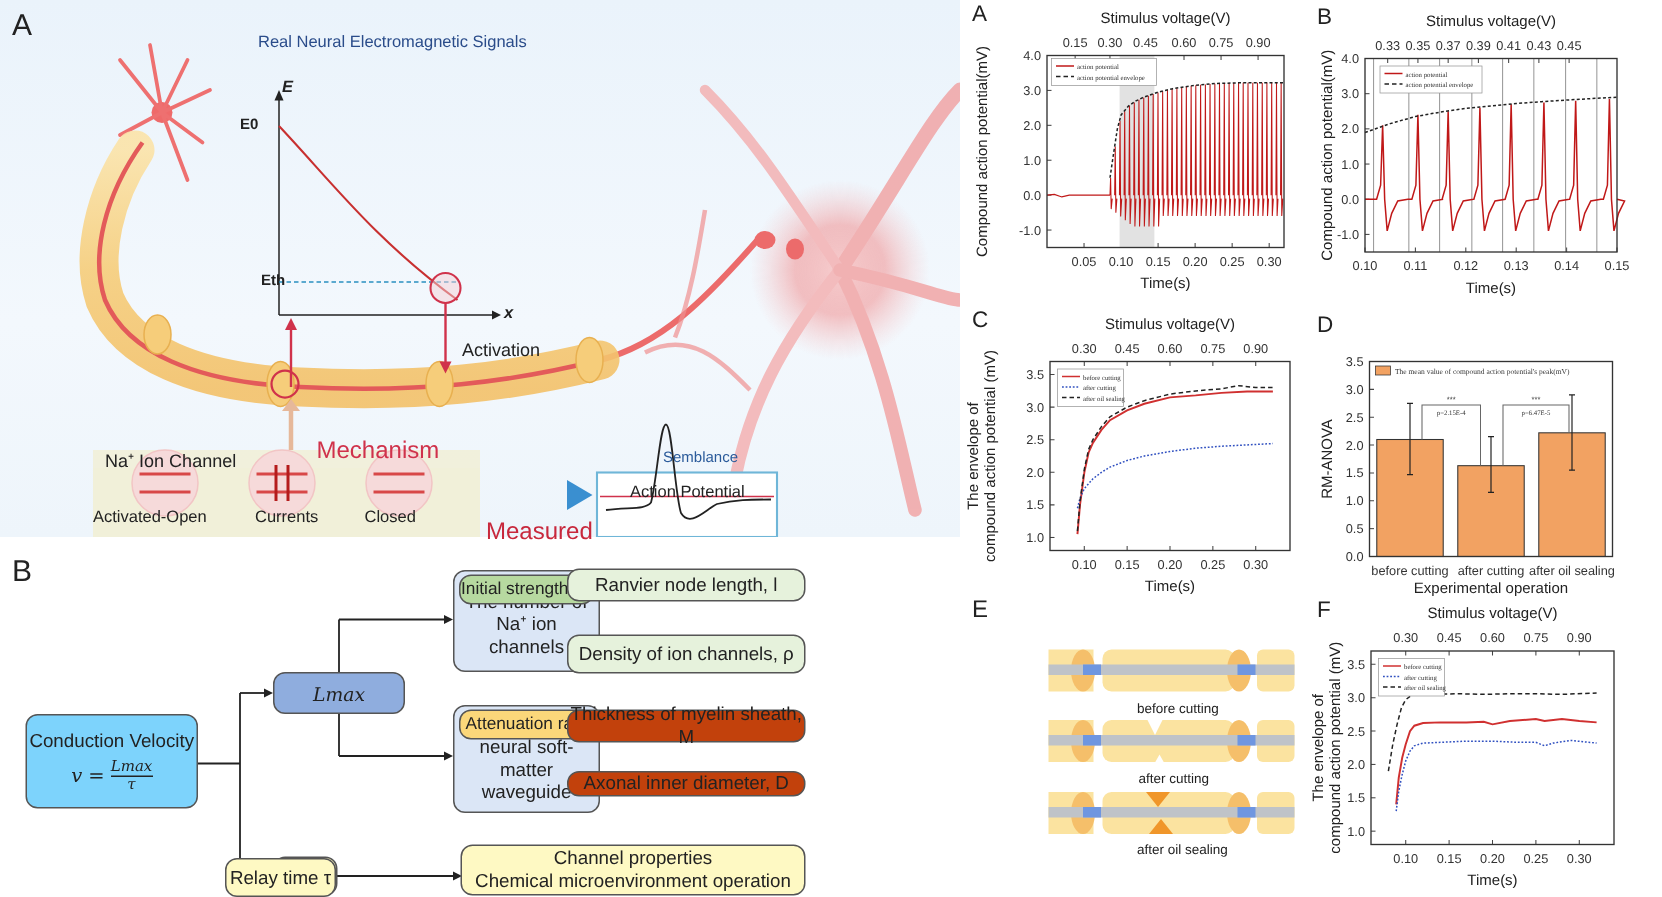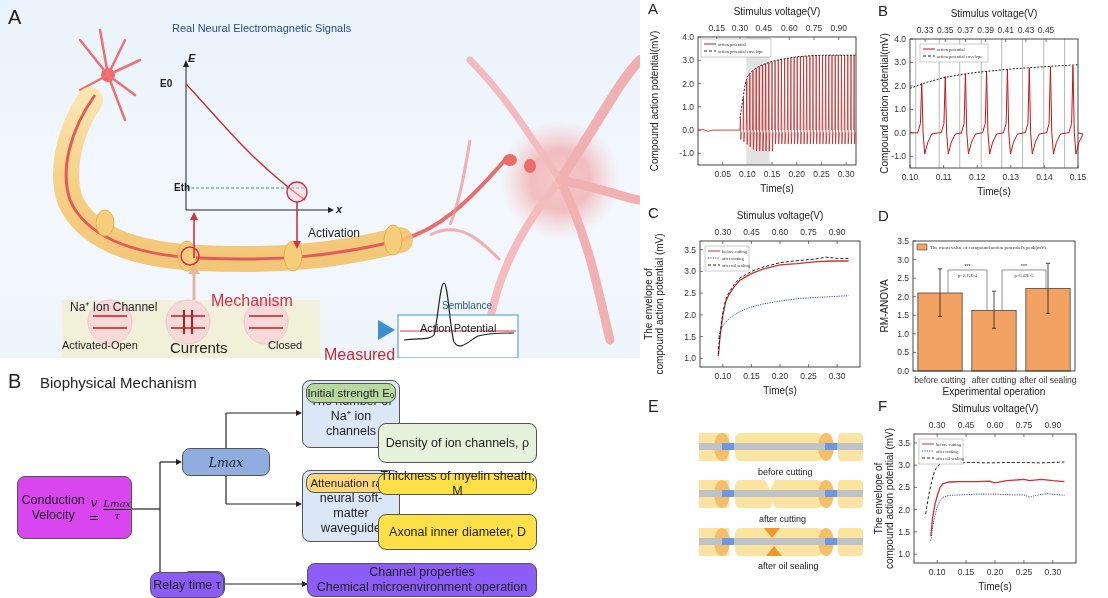--- a/index.html
+++ b/index.html
@@ -3,24 +3,24 @@
 <meta charset="utf-8">
 <style>
 *{box-sizing:border-box;margin:0;padding:0}
 body{width:1108px;height:598px;background:#fff;font-family:"Liberation Sans",sans-serif;position:relative;overflow:hidden;color:#222}
 .abs{position:absolute}
 #panelA{left:0;top:0;width:640px;height:358px;background:linear-gradient(180deg,#eaf3fb 0%,#f3f8fd 60%,#eef5fb 100%)}
 .lbl{font-size:20px;color:#222}
 .t{position:absolute;white-space:nowrap}
 .box{position:absolute;border:1.2px solid #555;border-radius:8px;display:flex;align-items:center;justify-content:center;text-align:center;font-size:12.5px;line-height:15px}
 .green{background:#e6f2dc}
-.yellow{background:#fde047}
+.yellow{background:#c2410c}
 .blue{background:#dbe6f6}
 .dblue{background:#8fadde}
-.gray{background:#8b5cf6}
+.gray{background:#fef9c3}
 .ax{font-size:8.5px;fill:#333;font-family:"Liberation Sans",sans-serif}
 .axt{font-size:10px;fill:#222;font-family:"Liberation Sans",sans-serif}
 </style>
 </head>
 <body>
 
 <div id="panelA" class="abs">
   <svg width="640" height="358" style="position:absolute;left:0;top:0">
     <defs>
       <radialGradient id="somaG" cx="50%" cy="50%" r="50%">
@@ -115,22 +115,22 @@
   <div class="t" style="left:160px;top:78px;font-size:10px;font-weight:bold;">E0</div>
   <div class="t" style="left:174px;top:182px;font-size:10px;font-weight:bold;">Eth</div>
   <div class="t" style="left:336px;top:203px;font-size:11px;font-weight:bold;font-style:italic">x</div>
   <div class="t" style="left:308px;top:226px;font-size:12px">Activation</div>
   <div class="t" style="left:70px;top:305px;font-size:12px;top:298px"><span>Na⁺ Ion Channel</span></div>
   <div class="t" style="left:211px;top:292px;font-size:16px;color:#d0324b">Mechanism</div>
   <div class="t" style="left:442px;top:300px;font-size:10px;color:#2a5a9a">Semblance</div>
   <div class="t" style="left:420px;top:322px;font-size:11px">Action Potential</div>
   <div class="t" style="left:324px;top:352px;font-size:16px;color:#c8283c;top:346px">Measured</div>
   <div class="t" style="left:62px;top:340px;font-size:11px;top:339px">Activated-Open</div>
-  <div class="t" style="left:170px;top:339px;font-size:15px">Currents</div>
-  <div class="t" style="left:268px;top:339px;font-size:11px">Closed</div>
+  <div class="t" style="left:170px;top:339px;font-size:11px">Currents</div>
+  <div class="t" style="left:243px;top:339px;font-size:11px">Closed</div>
 </div>
 
 <div class="abs" style="left:0;top:358px;width:640px;height:240px">
   <svg width="640" height="240" style="position:absolute;left:0;top:0">
     <g stroke="#222" stroke-width="1.2" fill="none">
       <line x1="132" y1="151" x2="160" y2="151"></line>
       <line x1="160" y1="104" x2="160" y2="226"></line>
       <line x1="160" y1="104" x2="180" y2="104"></line>
       <line x1="160" y1="226" x2="180" y2="226"></line>
       <line x1="226" y1="118" x2="226" y2="55"></line>
@@ -153,23 +153,22 @@
       <polygon points="296,52 302,55 296,58"></polygon>
       <polygon points="296,143 302,146 296,149"></polygon>
       <polygon points="373,29 379,32 373,35"></polygon>
       <polygon points="373,73 379,76 373,79"></polygon>
       <polygon points="373,123 379,126 373,129"></polygon>
       <polygon points="373,164 379,167 373,170"></polygon>
       <polygon points="302,223 308,226 302,229"></polygon>
     </g>
   </svg>
   <div class="t lbl" style="left:8px;top:12px">B</div>
-  <div class="t" style="left:40px;top:16px;font-size:15px">Biophysical Mechanism</div>
-
-  <div class="box blue" style="left:17px;top:118px;width:115px;height:63px;flex-direction:row;background:#d946ef">
+
+  <div class="box blue" style="left:17px;top:118px;width:115px;height:63px;flex-direction:column;background:#7dd3fc">
     <div>Conduction Velocity</div>
     <div style="font-family:'DejaVu Serif',serif;font-style:italic;font-size:13px;margin-top:4px;display:flex;align-items:center">
       <span>v =</span>
       <span style="display:inline-flex;flex-direction:column;margin-left:4px;font-size:10px;line-height:11px">
         <span style="border-bottom:1px solid #222">Lmax</span>
         <span>τ</span>
       </span>
     </div>
   </div>
 
@@ -178,23 +177,24 @@
   <div class="box blue" style="left:302px;top:22px;width:48px;height:68px;width:98px;flex-direction:column;justify-content:flex-end;padding-bottom:8px">
     <div style="width:90px">The number of Na⁺ ion channels</div>
   </div>
   <div class="box green" style="left:306px;top:25px;width:90px;height:20px;background:#b7d9a0;font-size:11.5px">Initial strength E₀</div>
 
   <div class="box blue" style="left:302px;top:112px;width:98px;height:72px;flex-direction:column;justify-content:flex-end;padding-bottom:5px">
     <div style="width:88px">Property of the neural soft-matter waveguide</div>
   </div>
   <div class="box yellow" style="left:306px;top:115px;width:90px;height:20px;background:#fbd77a;font-size:11.5px">Attenuation rate</div>
 
-  <div class="box green" style="left:378px;top:65px;width:159px;height:40px">Density of ion channels, ρ</div>
+  <div class="box green" style="left:378px;top:21px;width:159px;height:22px">Ranvier node length, l</div>
+  <div class="box green" style="left:378px;top:65px;width:159px;height:26px">Density of ion channels, ρ</div>
   <div class="box yellow" style="left:378px;top:115px;width:159px;height:22px">Thickness of myelin sheath, M</div>
-  <div class="box yellow" style="left:378px;top:156px;width:159px;height:36px">Axonal inner diameter, D</div>
+  <div class="box yellow" style="left:378px;top:156px;width:159px;height:17px">Axonal inner diameter, D</div>
 
   <div class="box gray" style="left:182px;top:213px;width:42px;height:26px;width:43px;min-width:43px"></div>
   <div class="box gray" style="left:182px;top:213px;width:42px;height:26px;width:42px;border:none;background:transparent"></div>
 
   <div class="box gray" style="left:307px;top:205px;width:230px;height:34px;flex-direction:column">
     <div>Channel properties</div>
     <div>Chemical microenvironment operation</div>
   </div>
 </div>
 <div class="box gray abs" style="left:150px;top:572px;width:74px;height:26px">Relay time τ</div>

